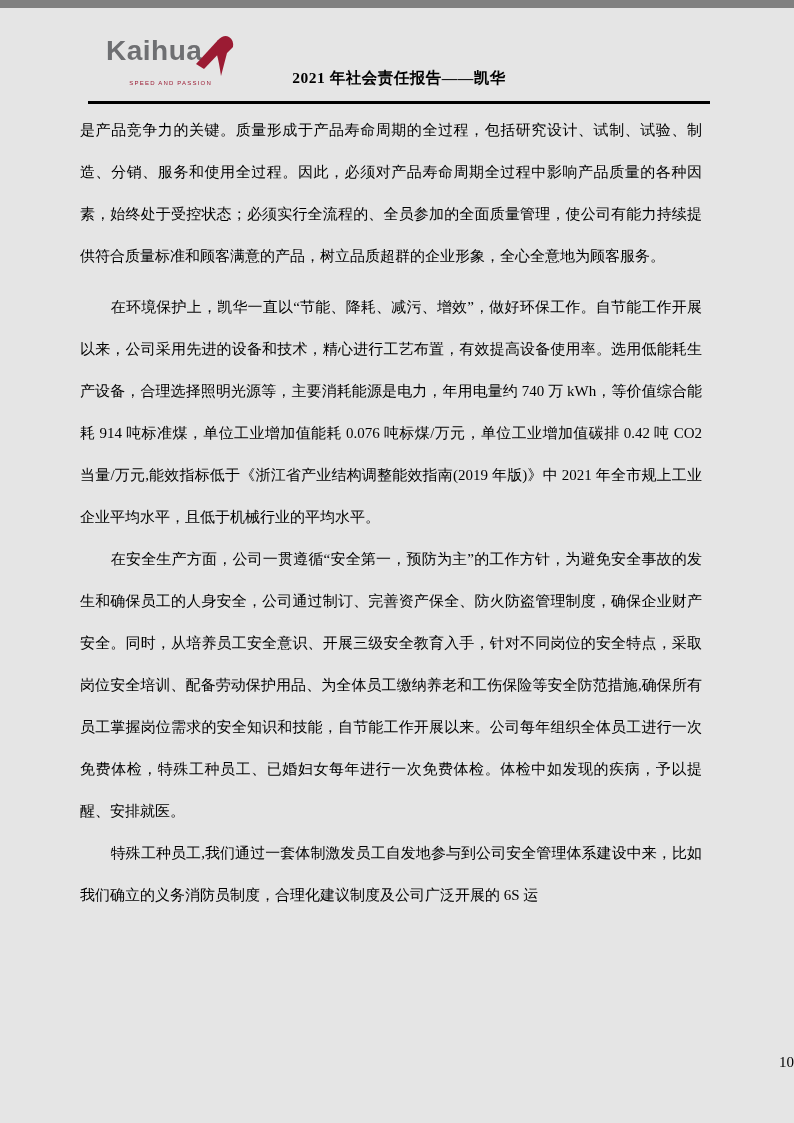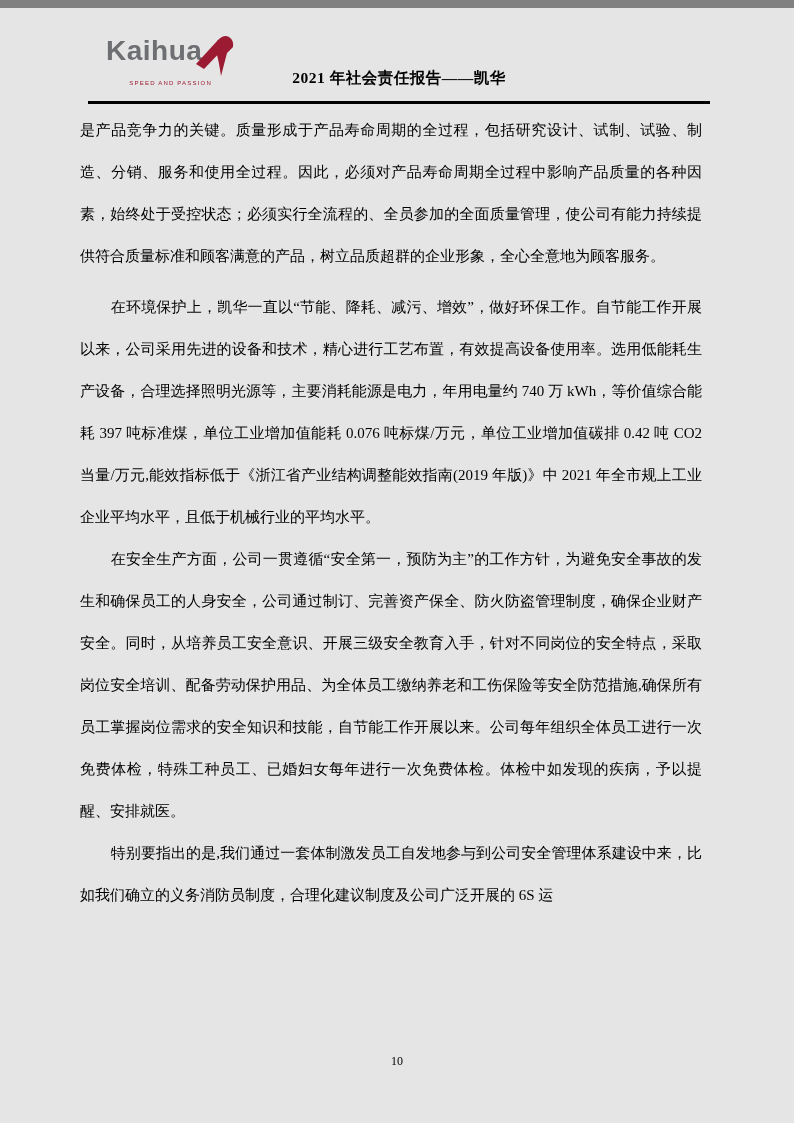--- a/index.html
+++ b/index.html
@@ -91,22 +91,22 @@
   .doc-body p.indent {
     text-indent: 2.05em;
   }
 
   
   .page-number {
     position: absolute;
     left: 0;
     top: 1046px;
     width: 794px;
-    text-align: center;
-    font-size: 12px;
+    text-align: right;
+    font-size: 15px;
   }
 </style>
 </head>
 <body>
 
 <div class="page">
 
   <div class="logo">
     <div class="logo-row">
       <span class="brand-text">Kaihua</span>
@@ -119,20 +119,20 @@
     </div>
     <div class="tagline">SPEED AND PASSION</div>
   </div>
 
   <div class="report-title">2021 年社会责任报告——凯华</div>
 
   <div class="header-rule"></div>
 
   <div class="doc-body">
     <p class="gap-after">是产品竞争力的关键。质量形成于产品寿命周期的全过程，包括研究设计、试制、试验、制造、分销、服务和使用全过程。因此，必须对产品寿命周期全过程中影响产品质量的各种因素，始终处于受控状态；必须实行全流程的、全员参加的全面质量管理，使公司有能力持续提供符合质量标准和顾客满意的产品，树立品质超群的企业形象，全心全意地为顾客服务。</p>
-    <p class="indent">在环境保护上，凯华一直以“节能、降耗、减污、增效”，做好环保工作。自节能工作开展以来，公司采用先进的设备和技术，精心进行工艺布置，有效提高设备使用率。选用低能耗生产设备，合理选择照明光源等，主要消耗能源是电力，年用电量约 740 万 kWh，等价值综合能耗 397 吨标准煤，单位工业增加值能耗 0.076 吨标煤/万元，单位工业增加值碳排 0.42 吨 CO2 当量/万元,能效指标低于《浙江省产业结构调整能效指南(2019 年版)》中 2021 年全市规上工业企业平均水平，且低于机械行业的平均水平。</p>
+    <p class="indent">在环境保护上，凯华一直以“节能、降耗、减污、增效”，做好环保工作。自节能工作开展以来，公司采用先进的设备和技术，精心进行工艺布置，有效提高设备使用率。选用低能耗生产设备，合理选择照明光源等，主要消耗能源是电力，年用电量约 740 万 kWh，等价值综合能耗 914 吨标准煤，单位工业增加值能耗 0.076 吨标煤/万元，单位工业增加值碳排 0.42 吨 CO2 当量/万元,能效指标低于《浙江省产业结构调整能效指南(2019 年版)》中 2021 年全市规上工业企业平均水平，且低于机械行业的平均水平。</p>
     <p class="indent">在安全生产方面，公司一贯遵循“安全第一，预防为主”的工作方针，为避免安全事故的发生和确保员工的人身安全，公司通过制订、完善资产保全、防火防盗管理制度，确保企业财产安全。同时，从培养员工安全意识、开展三级安全教育入手，针对不同岗位的安全特点，采取岗位安全培训、配备劳动保护用品、为全体员工缴纳养老和工伤保险等安全防范措施,确保所有员工掌握岗位需求的安全知识和技能，自节能工作开展以来。公司每年组织全体员工进行一次免费体检，特殊工种员工、已婚妇女每年进行一次免费体检。体检中如发现的疾病，予以提醒、安排就医。</p>
-    <p class="indent">特别要指出的是,我们通过一套体制激发员工自发地参与到公司安全管理体系建设中来，比如我们确立的义务消防员制度，合理化建议制度及公司广泛开展的 6S 运</p>
+    <p class="indent">特殊工种员工,我们通过一套体制激发员工自发地参与到公司安全管理体系建设中来，比如我们确立的义务消防员制度，合理化建议制度及公司广泛开展的 6S 运</p>
   </div>
 
   <div class="page-number">10</div>
 
 </div>
 
 </body></html>

